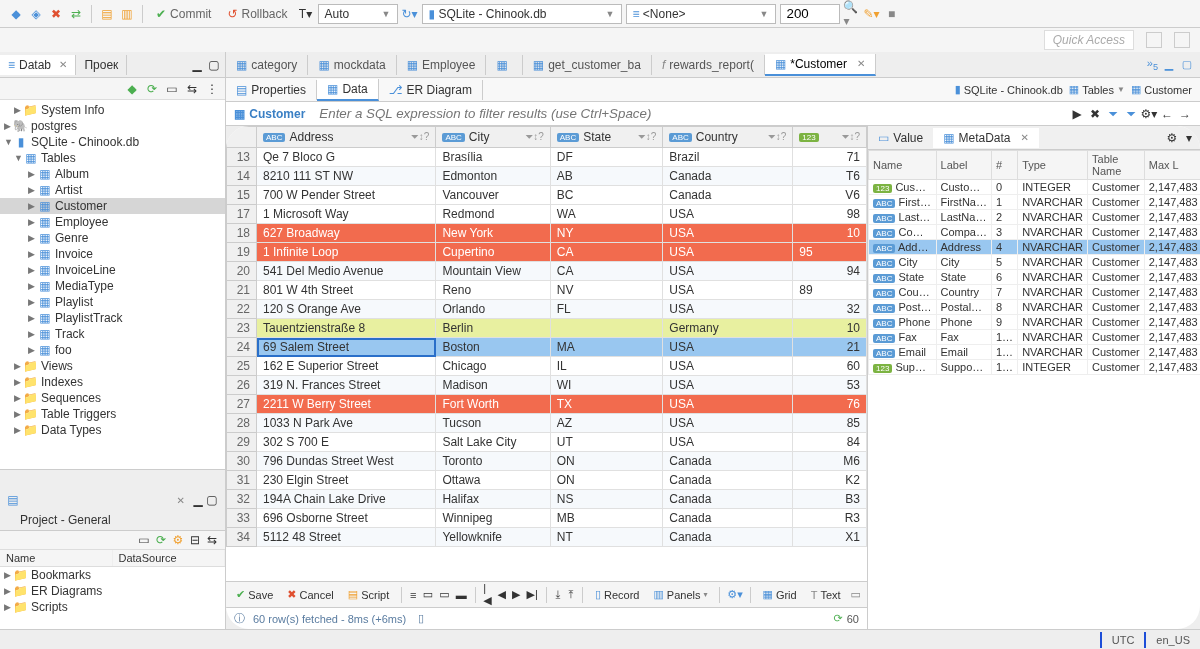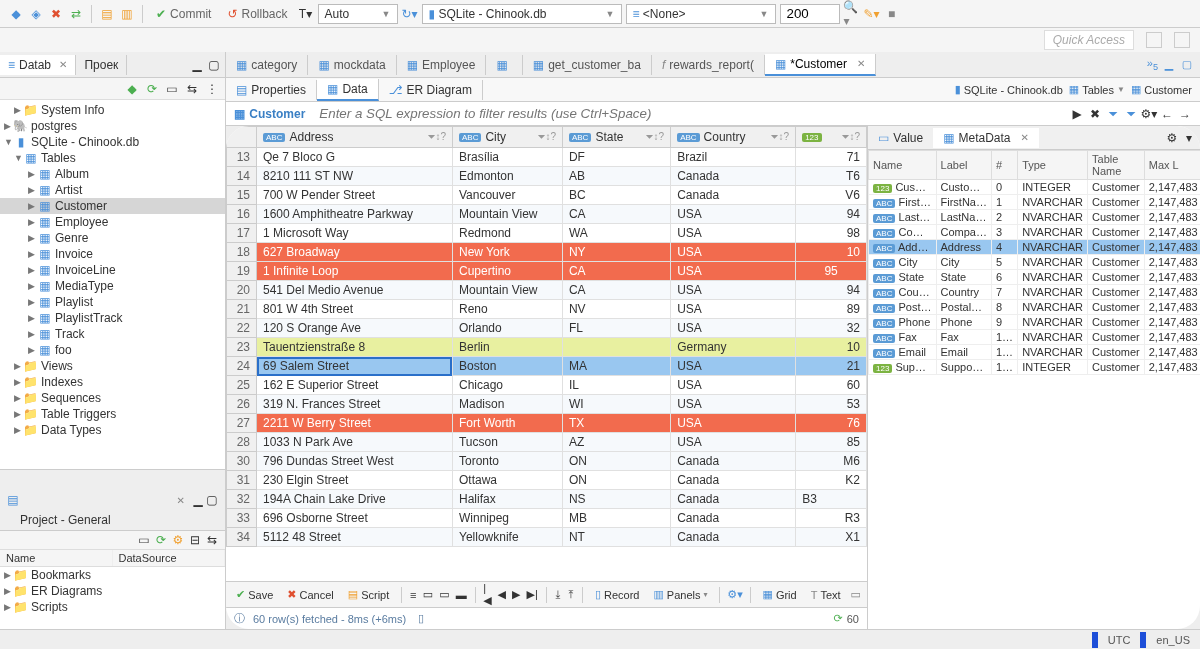--- a/index.html
+++ b/index.html
@@ -112,21 +112,21 @@
 table.meta { width: 100%; border-collapse: collapse; font-size: 11px; }
 .meta th { background: #f5f5f5; border: 1px solid #ddd; padding: 2px 4px; text-align: left; font-weight: normal; color: #555; }
 .meta td { border: 1px solid #eee; padding: 1px 4px; white-space: nowrap; }
 .meta tr.selrow td { background: #99c7f0; }
 .meta .badge { font-size: 8px; padding: 0 3px; border-radius: 2px; color: #fff; }
 .badge.abc { background: #5b9bd5; } .badge.num { background: #7cb342; }
 
 
 .footer-status { display: flex; align-items: center; height: 20px; background: #eee; border-top: 1px solid #ccc; font-size: 11px; color: #555; }
 .footer-status .spacer { flex: 1; }
-.footer-status .cell { border-left: 6px solid #1d4ed8; padding: 2px 10px; } .ic-folder { color: #e8a33d; } .ic-table { color: #4a90d9; }
+.footer-status .cell { border-left: 2px solid #1d4ed8; padding: 2px 10px; } .ic-folder { color: #e8a33d; } .ic-table { color: #4a90d9; }
 .ic-green { color: #4caf50; } .ic-red { color: #e05030; } .ic-blue { color: #4a90d9; }
 .ic-orange { color: #f0a030; } .ic-gray { color: #888; }
 </style>
 </head>
 <body>
 
 <div class="app">
 
 <div class="top-toolbar">
   <span class="tb-icon ic-blue">◆</span>
@@ -486,28 +486,20 @@
                     <td style="text-align:right">T6</td>
                   </tr>
                   <tr class="">
                     <td class="rownum">15</td>
                     <td>700 W Pender Street</td>
                     <td>Vancouver</td>
                     <td>BC</td>
                     <td>Canada</td>
                     <td style="text-align:right">V6</td>
                   </tr>
-                  <tr class="alt">
-                    <td class="rownum">16</td>
-                    <td>1600 Amphitheatre Parkway</td>
-                    <td>Mountain View</td>
-                    <td>CA</td>
-                    <td>USA</td>
-                    <td style="text-align:right">94</td>
-                  </tr>
                   <tr class="">
                     <td class="rownum">17</td>
                     <td>1 Microsoft Way</td>
                     <td>Redmond</td>
                     <td>WA</td>
                     <td>USA</td>
                     <td style="text-align:right">98</td>
                   </tr>
                   <tr class="red">
                     <td class="rownum">18</td>
@@ -516,37 +508,37 @@
                     <td>NY</td>
                     <td>USA</td>
                     <td style="text-align:right">10</td>
                   </tr>
                   <tr class="red">
                     <td class="rownum">19</td>
                     <td>1 Infinite Loop</td>
                     <td>Cupertino</td>
                     <td>CA</td>
                     <td>USA</td>
-                    <td style="text-align:center">95</td>
+                    <td style="text-align:left">95</td>
                   </tr>
                   <tr class="alt">
                     <td class="rownum">20</td>
                     <td>541 Del Medio Avenue</td>
                     <td>Mountain View</td>
                     <td>CA</td>
                     <td>USA</td>
                     <td style="text-align:right">94</td>
                   </tr>
                   <tr class="">
                     <td class="rownum">21</td>
                     <td>801 W 4th Street</td>
                     <td>Reno</td>
                     <td>NV</td>
                     <td>USA</td>
-                    <td style="text-align:right">89</td>
+                    <td style="text-align:left">89</td>
                   </tr>
                   <tr class="alt">
                     <td class="rownum">22</td>
                     <td>120 S Orange Ave</td>
                     <td>Orlando</td>
                     <td>FL</td>
                     <td>USA</td>
                     <td style="text-align:right">32</td>
                   </tr>
                   <tr class="yellow">
@@ -590,20 +582,28 @@
                     <td style="text-align:right">76</td>
                   </tr>
                   <tr class="alt">
                     <td class="rownum">28</td>
                     <td>1033 N Park Ave</td>
                     <td>Tucson</td>
                     <td>AZ</td>
                     <td>USA</td>
                     <td style="text-align:right">85</td>
                   </tr>
+                  <tr class="">
+                    <td class="rownum">29</td>
+                    <td>302 S 700 E</td>
+                    <td>Salt Lake City</td>
+                    <td>UT</td>
+                    <td>USA</td>
+                    <td style="text-align:right">84</td>
+                  </tr>
                   <tr class="alt">
                     <td class="rownum">30</td>
                     <td>796 Dundas Street West</td>
                     <td>Toronto</td>
                     <td>ON</td>
                     <td>Canada</td>
                     <td style="text-align:right">M6</td>
                   </tr>
                   <tr class="">
                     <td class="rownum">31</td>
@@ -612,21 +612,21 @@
                     <td>ON</td>
                     <td>Canada</td>
                     <td style="text-align:right">K2</td>
                   </tr>
                   <tr class="alt">
                     <td class="rownum">32</td>
                     <td>194A Chain Lake Drive</td>
                     <td>Halifax</td>
                     <td>NS</td>
                     <td>Canada</td>
-                    <td style="">B3</td>
+                    <td style="text-align:right">B3</td>
                   </tr>
                   <tr class="">
                     <td class="rownum">33</td>
                     <td>696 Osborne Street</td>
                     <td>Winnipeg</td>
                     <td>MB</td>
                     <td>Canada</td>
                     <td style="text-align:right">R3</td>
                   </tr>
                   <tr class="alt">

